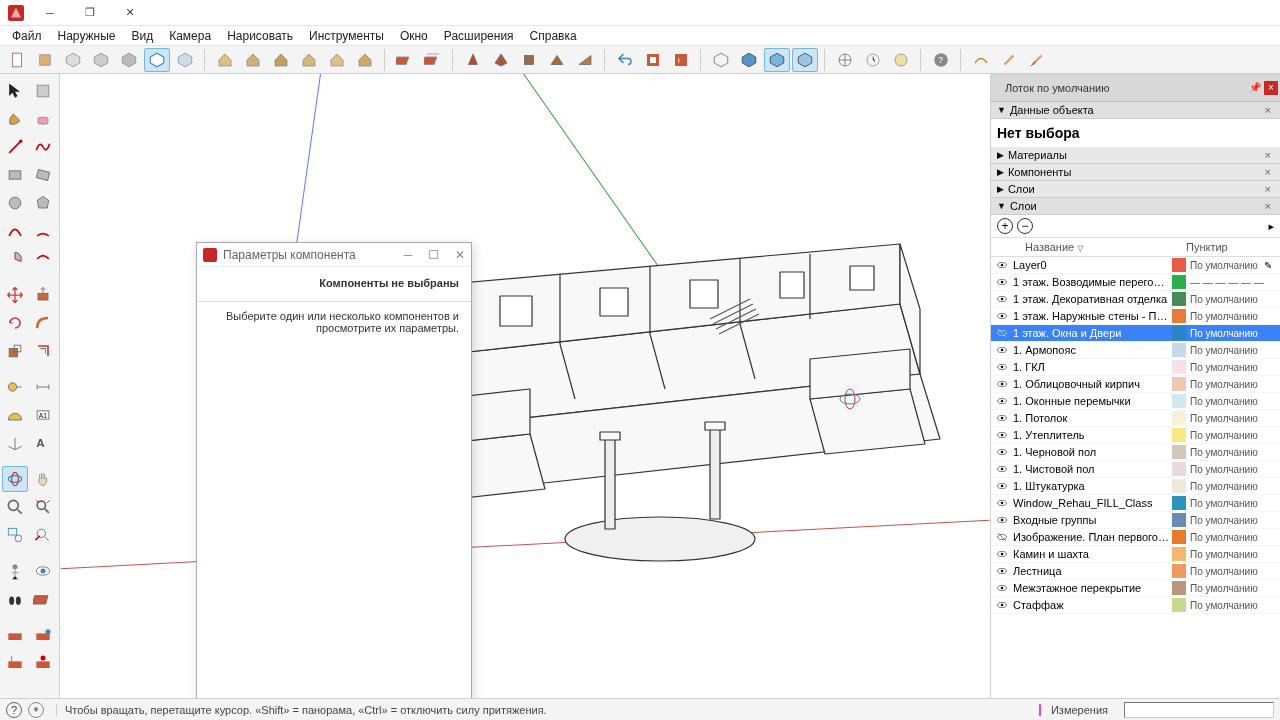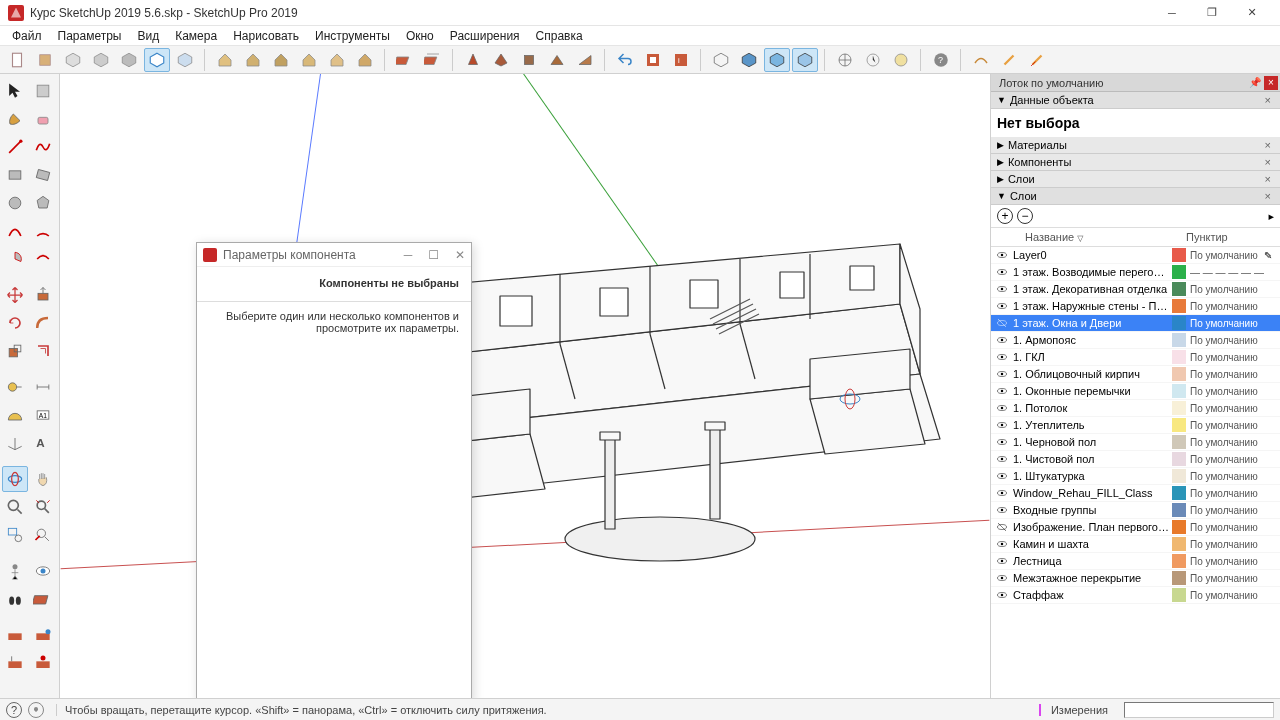--- a/index.html
+++ b/index.html
@@ -29,21 +29,21 @@
 .lefttools { width: 60px; background: #f4f4f4; border-right: 1px solid #d0d0d0; display: flex; flex-direction: column; padding: 4px 2px; gap: 2px; }
 .toolrow { display: flex; gap: 2px; }
 .ltbtn { width: 26px; height: 26px; display: flex; align-items: center; justify-content: center; border: 1px solid transparent; border-radius: 2px; }
 .ltbtn.active { background: #cde6f7; border-color: #7ab5e0; }
 .ltbtn svg { width: 20px; height: 20px; }
 
 .viewport { flex: 1; background: #fff; position: relative; overflow: hidden; }
 
 
 .rightpanel { width: 290px; background: #f4f4f4; border-left: 1px solid #d0d0d0; display: flex; flex-direction: column; font-size: 11px; }
-.trayheader { height: 18px; background: #d8d8d8; border-bottom: 1px solid #bbb; display: flex; align-items: center; padding: 0 8px; font-size: 11px; color: #333; position: relative; }
+.trayheader { height: 28px; background: #d8d8d8; border-bottom: 1px solid #bbb; display: flex; align-items: center; padding: 0 14px; font-size: 11px; color: #333; position: relative; }
 .trayheader .closex { position: absolute; right: 2px; width: 14px; height: 14px; background: #c62828; color: #fff; display: flex; align-items: center; justify-content: center; font-size: 10px; }
 .trayheader .pin { position: absolute; right: 18px; font-size: 10px; }
 .section { background: #e8e8e8; border-bottom: 1px solid #ccc; display: flex; align-items: center; padding: 2px 6px; font-size: 11px; cursor: default; }
 .section .tri { margin-right: 4px; font-size: 9px; }
 .section .sx { margin-left: auto; font-size: 11px; color: #666; padding: 0 3px; }
 .section.open { background: #e0e0e0; }
 .sectionbody { background: #fff; padding: 6px; font-size: 14px; }
 
 .layertools { display: flex; align-items: center; padding: 3px 6px; background: #fff; border-bottom: 1px solid #ddd; gap: 4px; }
 .circbtn { width: 16px; height: 16px; border: 1.5px solid #333; border-radius: 50%; display: flex; align-items: center; justify-content: center; font-size: 12px; line-height: 1; }
@@ -81,31 +81,30 @@
 .axis-blue { position: absolute; left: 260px; top: 0; width: 1px; height: 390px; background: #5a7aff; transform: rotate(8deg); transform-origin: top; }
 .axis-green { position: absolute; left: 350px; top: 0; width: 420px; height: 1px; background: #3aa03a; transform: rotate(50deg); transform-origin: left; top: 8px; left: 500px;}
 .axis-red { position: absolute; left: 0px; top: 470px; width: 930px; height: 1px; background: #c85050; transform: rotate(-3deg); }
 .model { position: absolute; left: 350px; top: 150px; width: 560px; height: 380px; }
 </style>
 </head>
 <body>
 
 <div class="titlebar">
   <div class="appicon"></div>
-  <div class="title">Курс SketchUp 2019 5.6.skp - SketchUp Pro 2019</div>
   <div class="winbtns">
     <div class="winbtn">─</div>
     <div class="winbtn">❐</div>
     <div class="winbtn close">✕</div>
   </div>
 </div>
 
 <div class="menubar">
   <span>Файл</span>
-  <span>Параметры</span>
+  <span>Наружные</span>
   <span>Вид</span>
   <span>Камера</span>
   <span>Нарисовать</span>
   <span>Инструменты</span>
   <span>Окно</span>
   <span>Расширения</span>
   <span>Справка</span>
 </div>
 
 <div class="maintoolbar">

